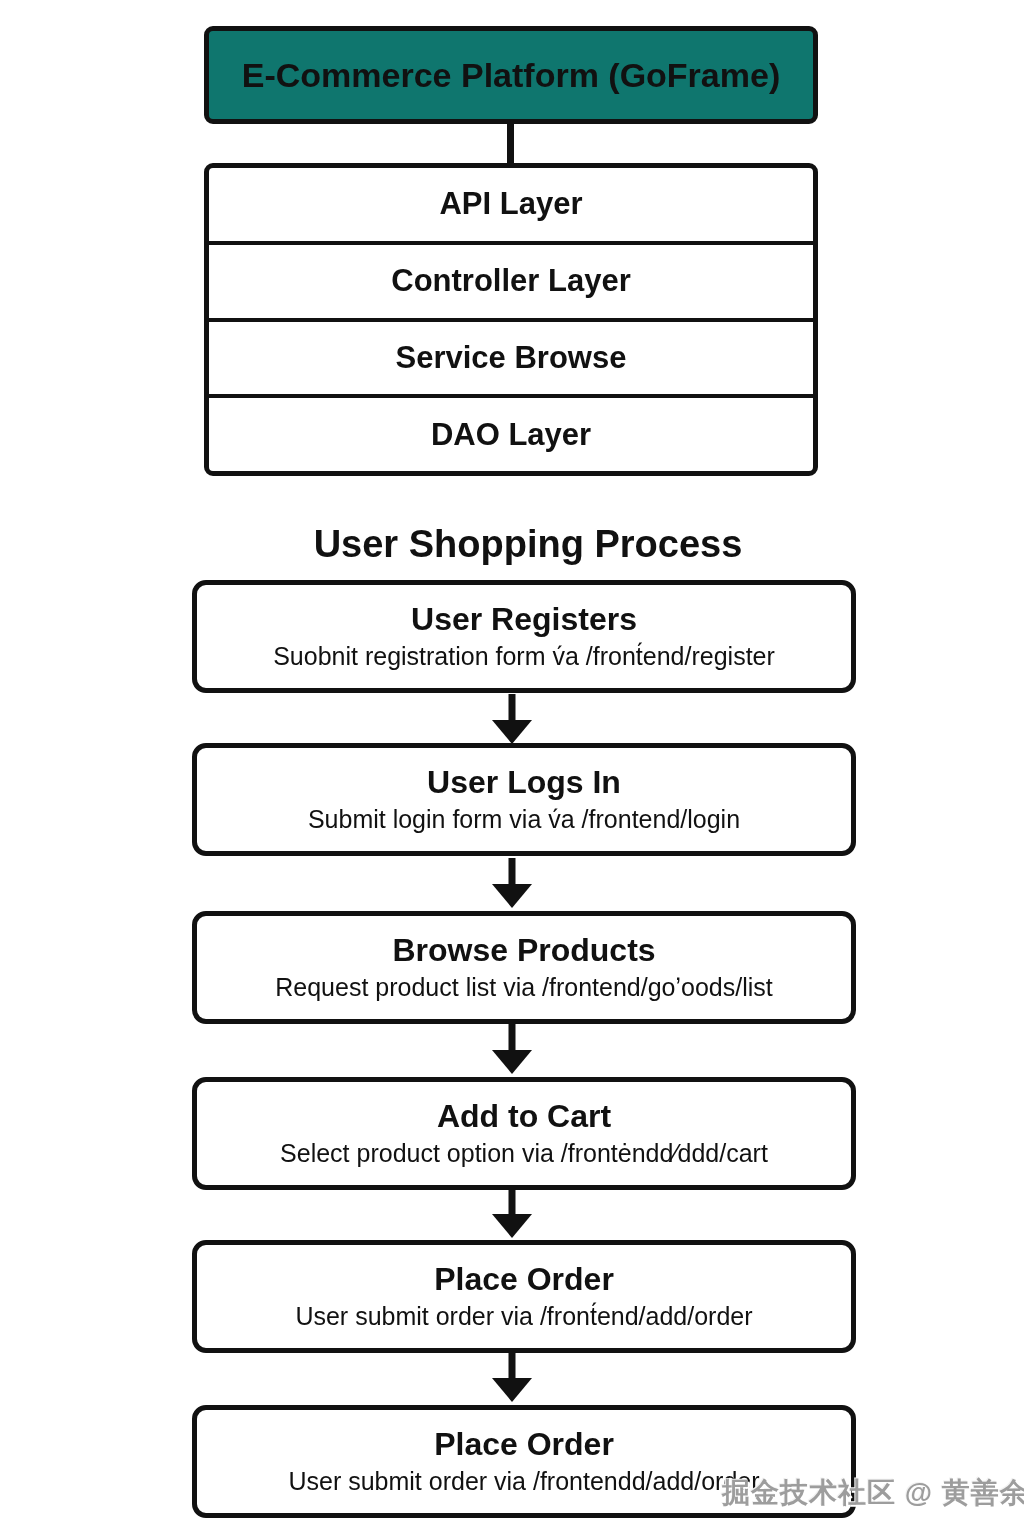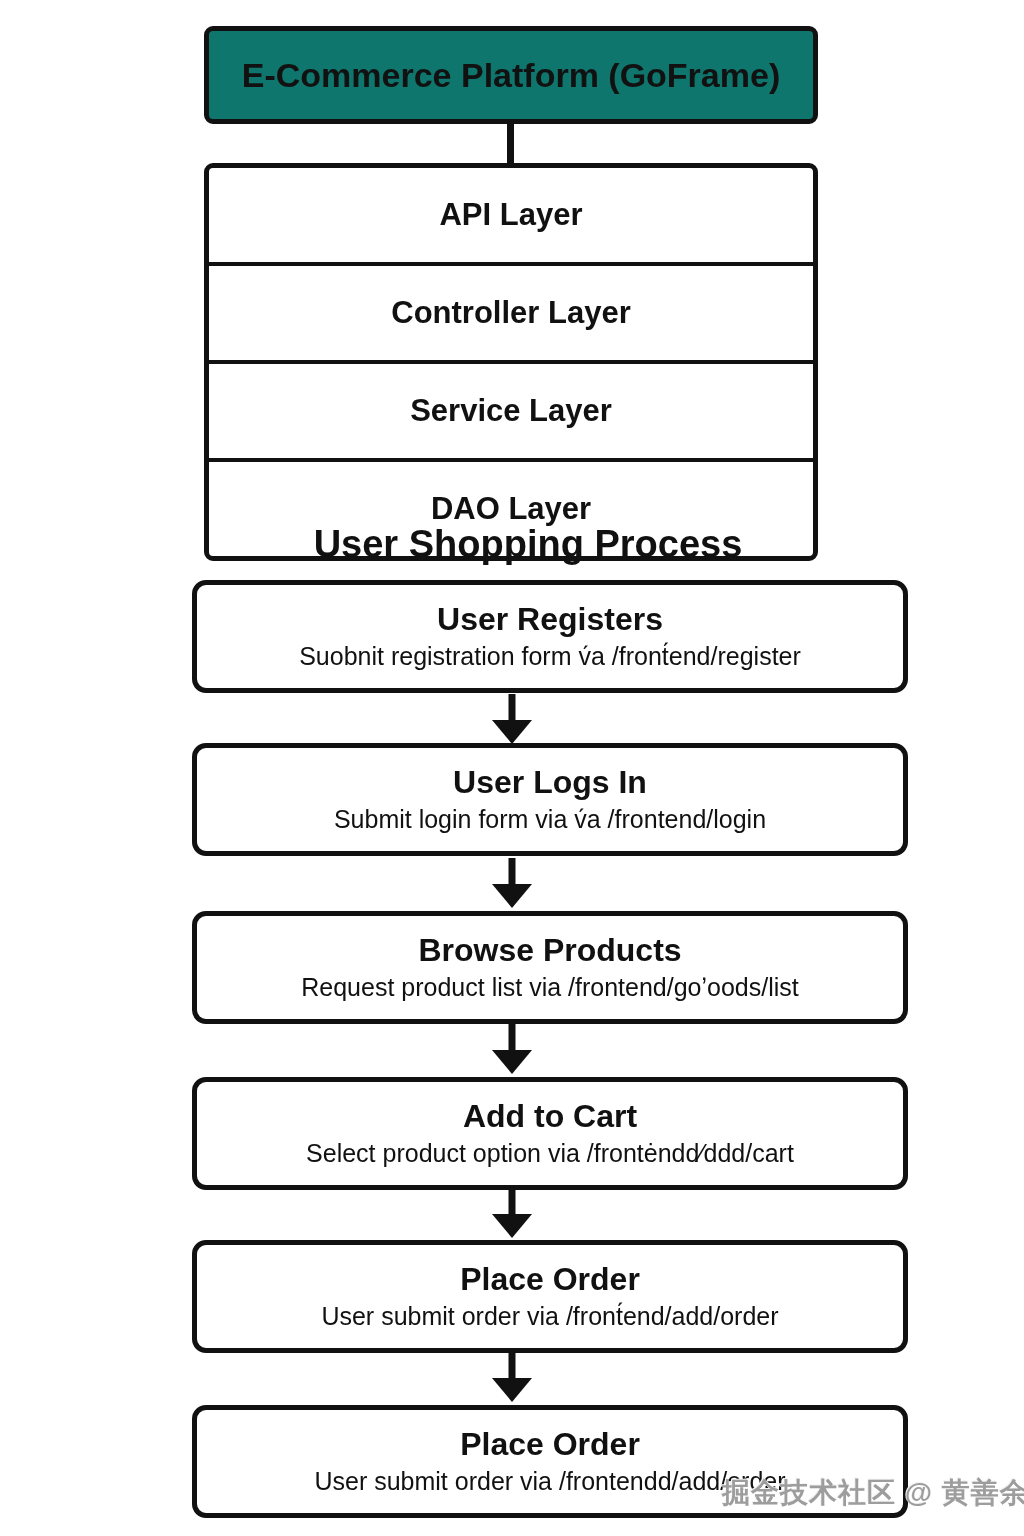--- a/index.html
+++ b/index.html
@@ -39,21 +39,21 @@
     top: 122px;
     width: 7px;
     height: 44px;
     background: #111111;
   }
   .layers-box {
     position: absolute;
     left: 204px;
     top: 163px;
     width: 614px;
-    height: 398px;
+    height: 313px;
     border: 5px solid #111111;
     border-radius: 9px;
     box-sizing: border-box;
     display: flex;
     flex-direction: column;
     background: #ffffff;
   }
   .layer-row {
     flex: 1;
     display: flex;
@@ -74,21 +74,21 @@
     width: 1024px;
     margin: 16px;
     text-align: center;
     font-size: 38px;
     font-weight: bold;
     line-height: 1.2;
   }
   .step {
     position: absolute;
     left: 192px;
-    width: 716px;
+    width: 664px;
     height: 113px;
     border: 5px solid #111111;
     border-radius: 14px;
     box-sizing: border-box;
     display: flex;
     flex-direction: column;
     align-items: center;
     justify-content: center;
     gap: 6px;
     background: #ffffff;
@@ -135,21 +135,21 @@
   <div class="connector"></div>
 
   <div class="layers-box">
     <div class="layer-row">
       <span>API Layer</span>
     </div>
     <div class="layer-row">
       <span>Controller Layer</span>
     </div>
     <div class="layer-row">
-      <span>Service Layer</span>
+      <span>Service Browse</span>
     </div>
     <div class="layer-row">
       <span>DAO Layer</span>
     </div>
   </div>
 
   <h2 class="process-title">User Shopping Process</h2>
 
   <div class="step" style="top:580px">
     <div class="step-heading">User Registers</div>

